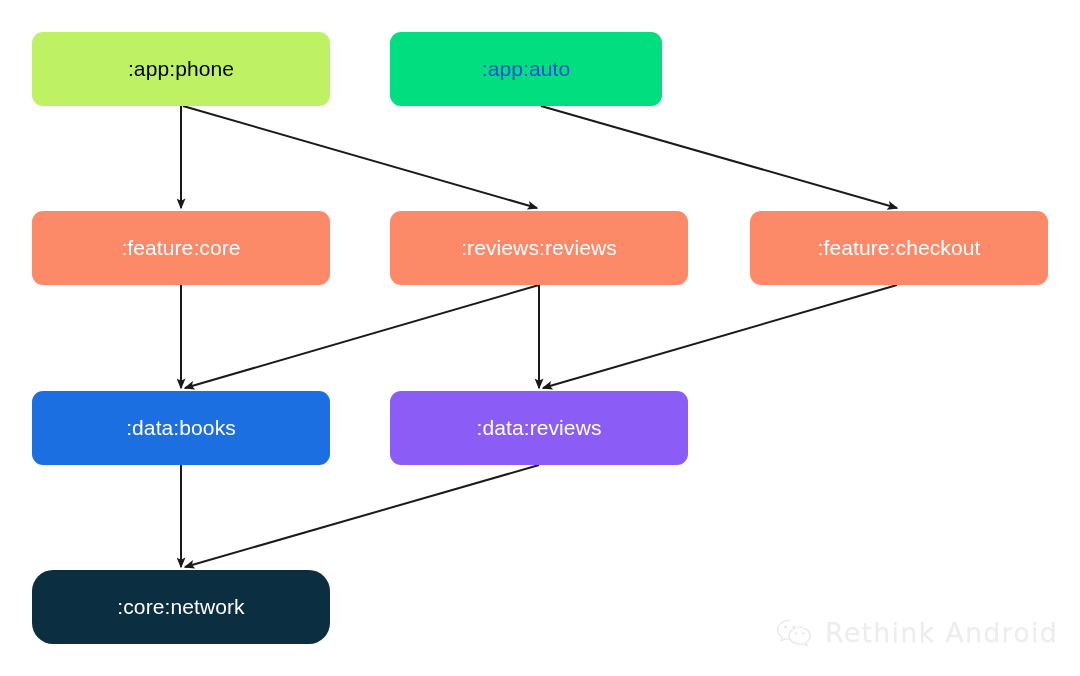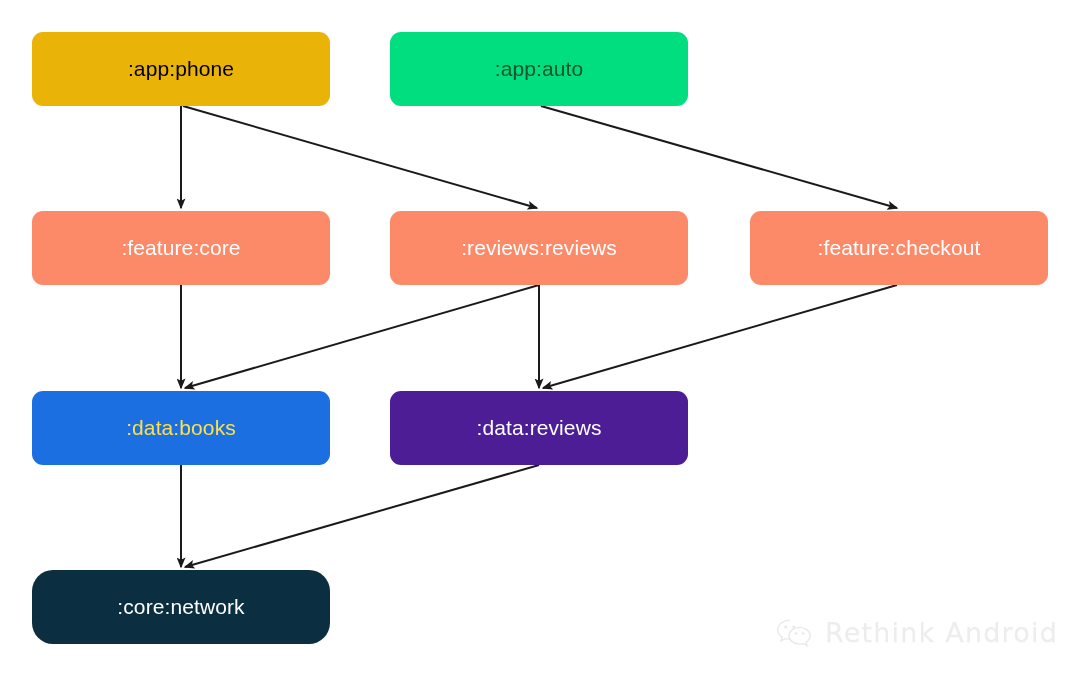--- a/index.html
+++ b/index.html
@@ -79,39 +79,39 @@
         <line x1="181" y1="285" x2="181" y2="388" stroke="#1a1a1a" marker-end="url(#arrowhead)"></line>
         <line x1="539" y1="285" x2="185" y2="388" stroke="#1a1a1a" marker-end="url(#arrowhead)"></line>
         <line x1="539" y1="285" x2="539" y2="388" stroke="#1a1a1a" marker-end="url(#arrowhead)"></line>
         <line x1="897" y1="285" x2="543" y2="388" stroke="#1a1a1a" marker-end="url(#arrowhead)"></line>
         <line x1="181" y1="465" x2="181" y2="567" stroke="#1a1a1a" marker-end="url(#arrowhead)"></line>
         <line x1="539" y1="465" x2="185" y2="567" stroke="#1a1a1a" marker-end="url(#arrowhead)"></line>
       </g>
   </svg>
 
   <div id="node-layer">
-      <div class="node" style="left: 32px; top: 32px; width: 298px; height: 74px; background: #eab308; color: rgb(0, 0, 0);">
+      <div class="node" style="left: 32px; top: 32px; width: 298px; height: 74px; background: #bef264; color: rgb(0, 0, 0);">
         <span>:app:phone</span>
       </div>
-      <div class="node" style="left: 390px; top: 32px; width: 298px; height: 74px; background: rgb(0, 222, 128); color: #14532d;">
+      <div class="node" style="left: 390px; top: 32px; width: 272px; height: 74px; background: rgb(0, 222, 128); color: #1d4ed8;">
         <span>:app:auto</span>
       </div>
       <div class="node" style="left: 32px; top: 211px; width: 298px; height: 74px; background: rgb(252, 138, 104); color: rgb(255, 255, 255);">
         <span>:feature:core</span>
       </div>
       <div class="node" style="left: 390px; top: 211px; width: 298px; height: 74px; background: rgb(252, 138, 104); color: rgb(255, 255, 255);">
         <span>:reviews:reviews</span>
       </div>
       <div class="node" style="left: 750px; top: 211px; width: 298px; height: 74px; background: rgb(252, 138, 104); color: rgb(255, 255, 255);">
         <span>:feature:checkout</span>
       </div>
-      <div class="node" style="left: 32px; top: 391px; width: 298px; height: 74px; background: rgb(27, 111, 224); color: #fde047;">
+      <div class="node" style="left: 32px; top: 391px; width: 298px; height: 74px; background: rgb(27, 111, 224); color: #ffffff;">
         <span>:data:books</span>
       </div>
-      <div class="node" style="left: 390px; top: 391px; width: 298px; height: 74px; background: #4c1d95; color: rgb(255, 255, 255);">
+      <div class="node" style="left: 390px; top: 391px; width: 298px; height: 74px; background: #8b5cf6; color: rgb(255, 255, 255);">
         <span>:data:reviews</span>
       </div>
       <div class="node" style="left: 32px; top: 570px; width: 298px; height: 74px; background: rgb(11, 47, 65); color: rgb(255, 255, 255); border-radius: 21px;">
         <span>:core:network</span>
       </div>
     </div>
 
   <div id="watermark">
     <svg class="wm-logo" viewBox="0 0 44 34" xmlns="http://www.w3.org/2000/svg">
       <g fill="none" stroke="#e9e9e9" stroke-width="1.6">

